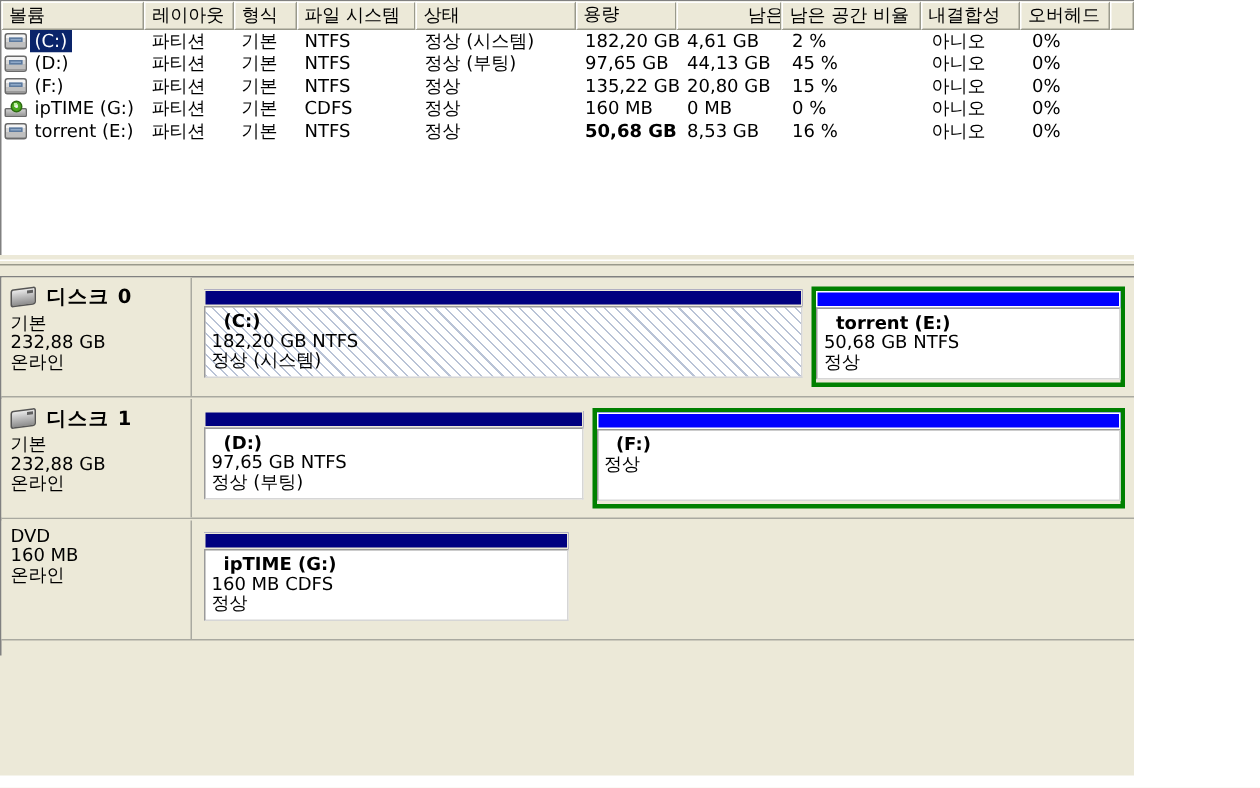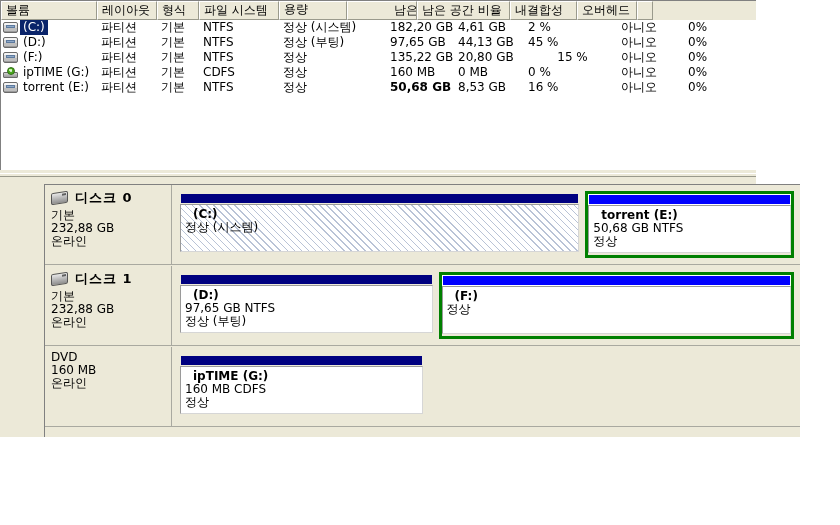--- a/index.html
+++ b/index.html
@@ -1,20 +1,20 @@
 <!DOCTYPE html>
 <html><head>
 <meta charset="utf-8">
 <style>
   html,body{margin:0;padding:0;background:#fff;}
   body{width:840px;height:525px;overflow:hidden;
        font-family:"DejaVu Sans","Liberation Sans",sans-serif;font-size:11px;color:#000;
        -webkit-font-smoothing:none;}
 
-  .app{position:absolute;left:0;top:0;width:756px;height:437px;background:#ece9d8;}
+  .app{position:absolute;left:0;top:0;width:756px;height:517px;background:#ece9d8;}
 
   
   .list-pane{position:absolute;left:0;top:0;width:756px;height:170px;background:#fff;
              border-left:1px solid #808080;border-top:1px solid #808080;box-sizing:border-box;}
   .hdr-row{display:flex;height:19px;background:#ece9d8;}
   .hdr{box-sizing:border-box;height:19px;line-height:17px;padding:0 4px;
        background:#ece9d8;border:1px solid #fff;border-right-color:#9a9a8c;
        border-bottom-color:#9a9a8c;font-size:12px;white-space:nowrap;overflow:hidden;}
   .rows{position:relative;}
   .row{display:flex;height:15px;line-height:15px;white-space:nowrap;}
@@ -39,21 +39,21 @@
   .ico-cd .disc:after{content:"";position:absolute;left:2px;top:2px;width:2px;height:2px;
            background:#eee;border-radius:50%;}
 
   
   .splitter{position:absolute;left:0;top:170px;width:756px;height:14px;background:#ece9d8;}
   .splitter .g{position:absolute;left:0;top:3px;width:756px;height:2px;
            border-top:1px solid #fff;border-bottom:1px solid #9a9a8c;}
 
   
   .gpane{position:absolute;left:0;top:184px;width:756px;height:253px;background:#ece9d8;
-         border:1px solid #808080;border-right:none;border-bottom:none;box-sizing:border-box;margin-left:44px;}
+         border:1px solid #808080;border-right:none;border-bottom:none;box-sizing:border-box;}
   .disk-row{position:relative;height:79px;margin:0 0 1px 0;display:flex;
             border-bottom:1px solid #a9a9a0;}
   .disk-info{width:127px;flex:0 0 auto;box-sizing:border-box;padding:4px 0 0 6px;
              border-right:1px solid #a9a9a0;background:#ece9d8;}
   .disk-title{display:flex;align-items:center;font-weight:bold;font-size:13px;margin-bottom:2px;}
   .disk-title .dname{margin-left:7px;letter-spacing:1px;}
   .disk-sub{font-size:12px;line-height:13px;}
   .disk-body{flex:1 1 auto;position:relative;padding:6px 6px 6px 6px;box-sizing:border-box;
              display:flex;gap:4px;}
 
@@ -89,20 +89,21 @@
 <body>
 
 <div class="app">
 
   <div class="list-pane">
     <div class="hdr-row" id="hdrRow">
         <div class="hdr" style="width: 96px;">볼륨</div>
         <div class="hdr" style="width: 60px;">레이아웃</div>
         <div class="hdr" style="width: 42px;">형식</div>
         <div class="hdr" style="width: 80px;">파일 시스템</div>
+        <div class="hdr" style="width: 107px;">상태</div>
         <div class="hdr" style="width: 68px; font-family: Liberation Mono, monospace;">용량</div>
         <div class="hdr" style="width: 70px; padding-left: 46px;">남은 공간</div>
         <div class="hdr" style="width: 93px;">남은 공간 비율</div>
         <div class="hdr" style="width: 67px;">내결합성</div>
         <div class="hdr" style="width: 60px;">오버헤드</div>
         <div class="hdr" style="width: 16px;"></div>
       </div>
     <div class="rows" id="rowsBox">
         <div class="row">
           <div class="cell c-vol" style="width: 96px;">
@@ -138,21 +139,21 @@
           <div class="cell c-vol" style="width: 96px;">
             <div class="ico ico-hdd"></div>
             <span class="vol-label">(F:)</span>
           </div>
           <div class="cell" style="width: 60px;">파티션</div>
           <div class="cell" style="width: 42px;">기본</div>
           <div class="cell" style="width: 80px;">NTFS</div>
           <div class="cell" style="width: 107px;">정상</div>
           <div class="cell" style="width: 68px;">135,22 GB</div>
           <div class="cell" style="width: 70px;">20,80 GB</div>
-          <div class="cell" style="width: 93px; text-align: center;">15 %</div>
+          <div class="cell" style="width: 93px;">15 %</div>
           <div class="cell" style="width: 67px;">아니오</div>
           <div class="cell" style="width: 60px;">0%</div>
         </div>
         <div class="row">
           <div class="cell c-vol" style="width: 96px;">
             <div class="ico ico-cd">
               <span class="base"></span>
               <span class="disc"></span>
             </div>
             <span class="vol-label">ipTIME (G:)</span>
@@ -199,20 +200,21 @@
           <div class="disk-sub">기본</div>
           <div class="disk-sub">232,88 GB</div>
           <div class="disk-sub">온라인</div>
         </div>
         <div class="disk-body">
           <div class="part hatch" style="flex: 583 0 0px;">
             <div class="bar"></div>
             <div class="box">
               <div class="txt">
                 <div class="plabel">(C:)</div>
+                <div class="pline">182,20 GB NTFS</div>
                 <div class="pline">정상 (시스템)</div>
               </div>
             </div>
           </div>
           <div class="part sel" style="flex: 296 0 0px;">
             <div class="bar"></div>
             <div class="box">
               <div class="txt">
                 <div class="plabel">torrent  (E:)</div>
                 <div class="pline">50,68 GB NTFS</div>

